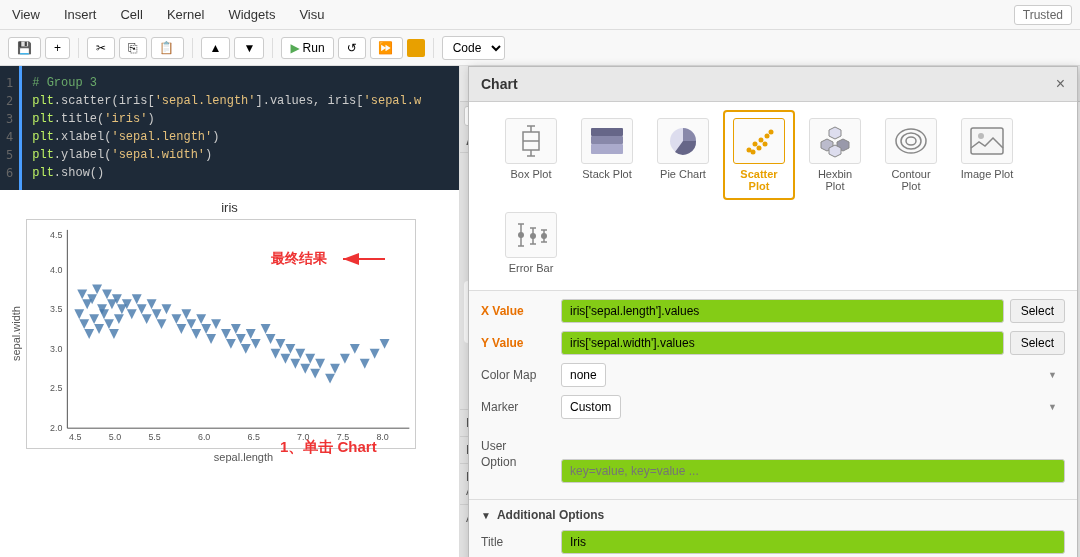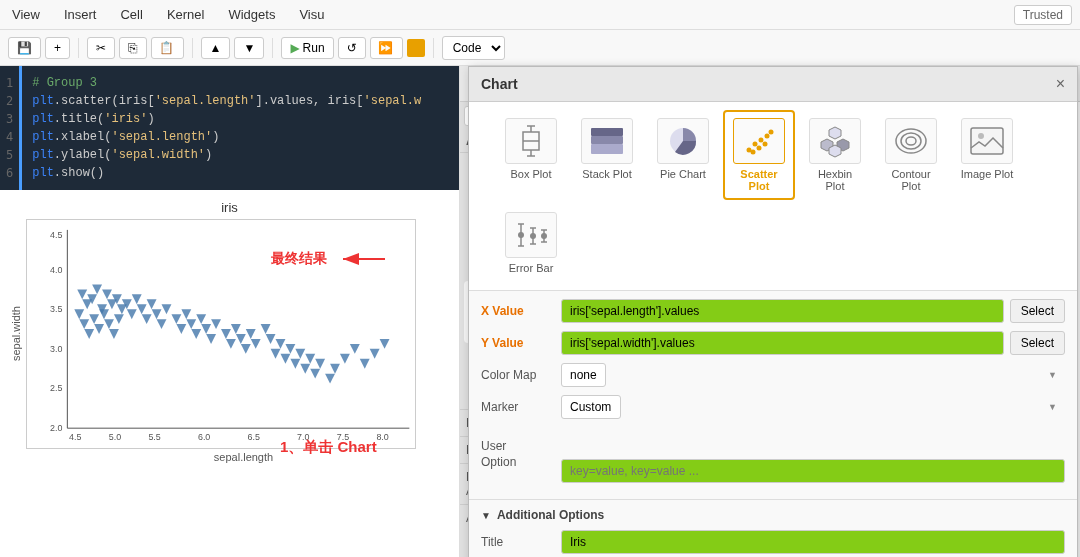--- a/index.html
+++ b/index.html
@@ -22,21 +22,21 @@
     .main-layout { display: flex; height: calc(557px - 66px); }
 
     
     .notebook-area { width: 460px; background: #fff; border-right: 1px solid #ddd; overflow: hidden; flex-shrink: 0; }
 
     
     .code-cell { display: flex; background: #1e2a38; }
     .cell-line-numbers { background: #1e2a38; padding: 8px 6px; color: #666; font-family: monospace; font-size: 12px; line-height: 1.5; min-width: 20px; text-align: right; border-right: 3px solid #4a9eff; }
     .cell-code { padding: 8px 10px; font-family: Liberation Mono, monospace; font-size: 12px; line-height: 1.5; color: #ccc; background: #1e2a38; flex: 1; overflow: hidden; }
     .code-comment { color: #6aaa6a; }
-    .code-func { color: #3b82f6; }
+    .code-func { color: #bef264; }
     .code-string { color: #e5c07b; }
 
     
     .plot-area { background: #fff; padding: 10px; }
     .plot-title { text-align: center; font-size: 13px; font-family: sans-serif; color: #333; margin-bottom: 4px; }
 
     
     .right-area { flex: 1; display: flex; flex-direction: column; background: #f5f5f5; overflow: hidden; }
 
     

